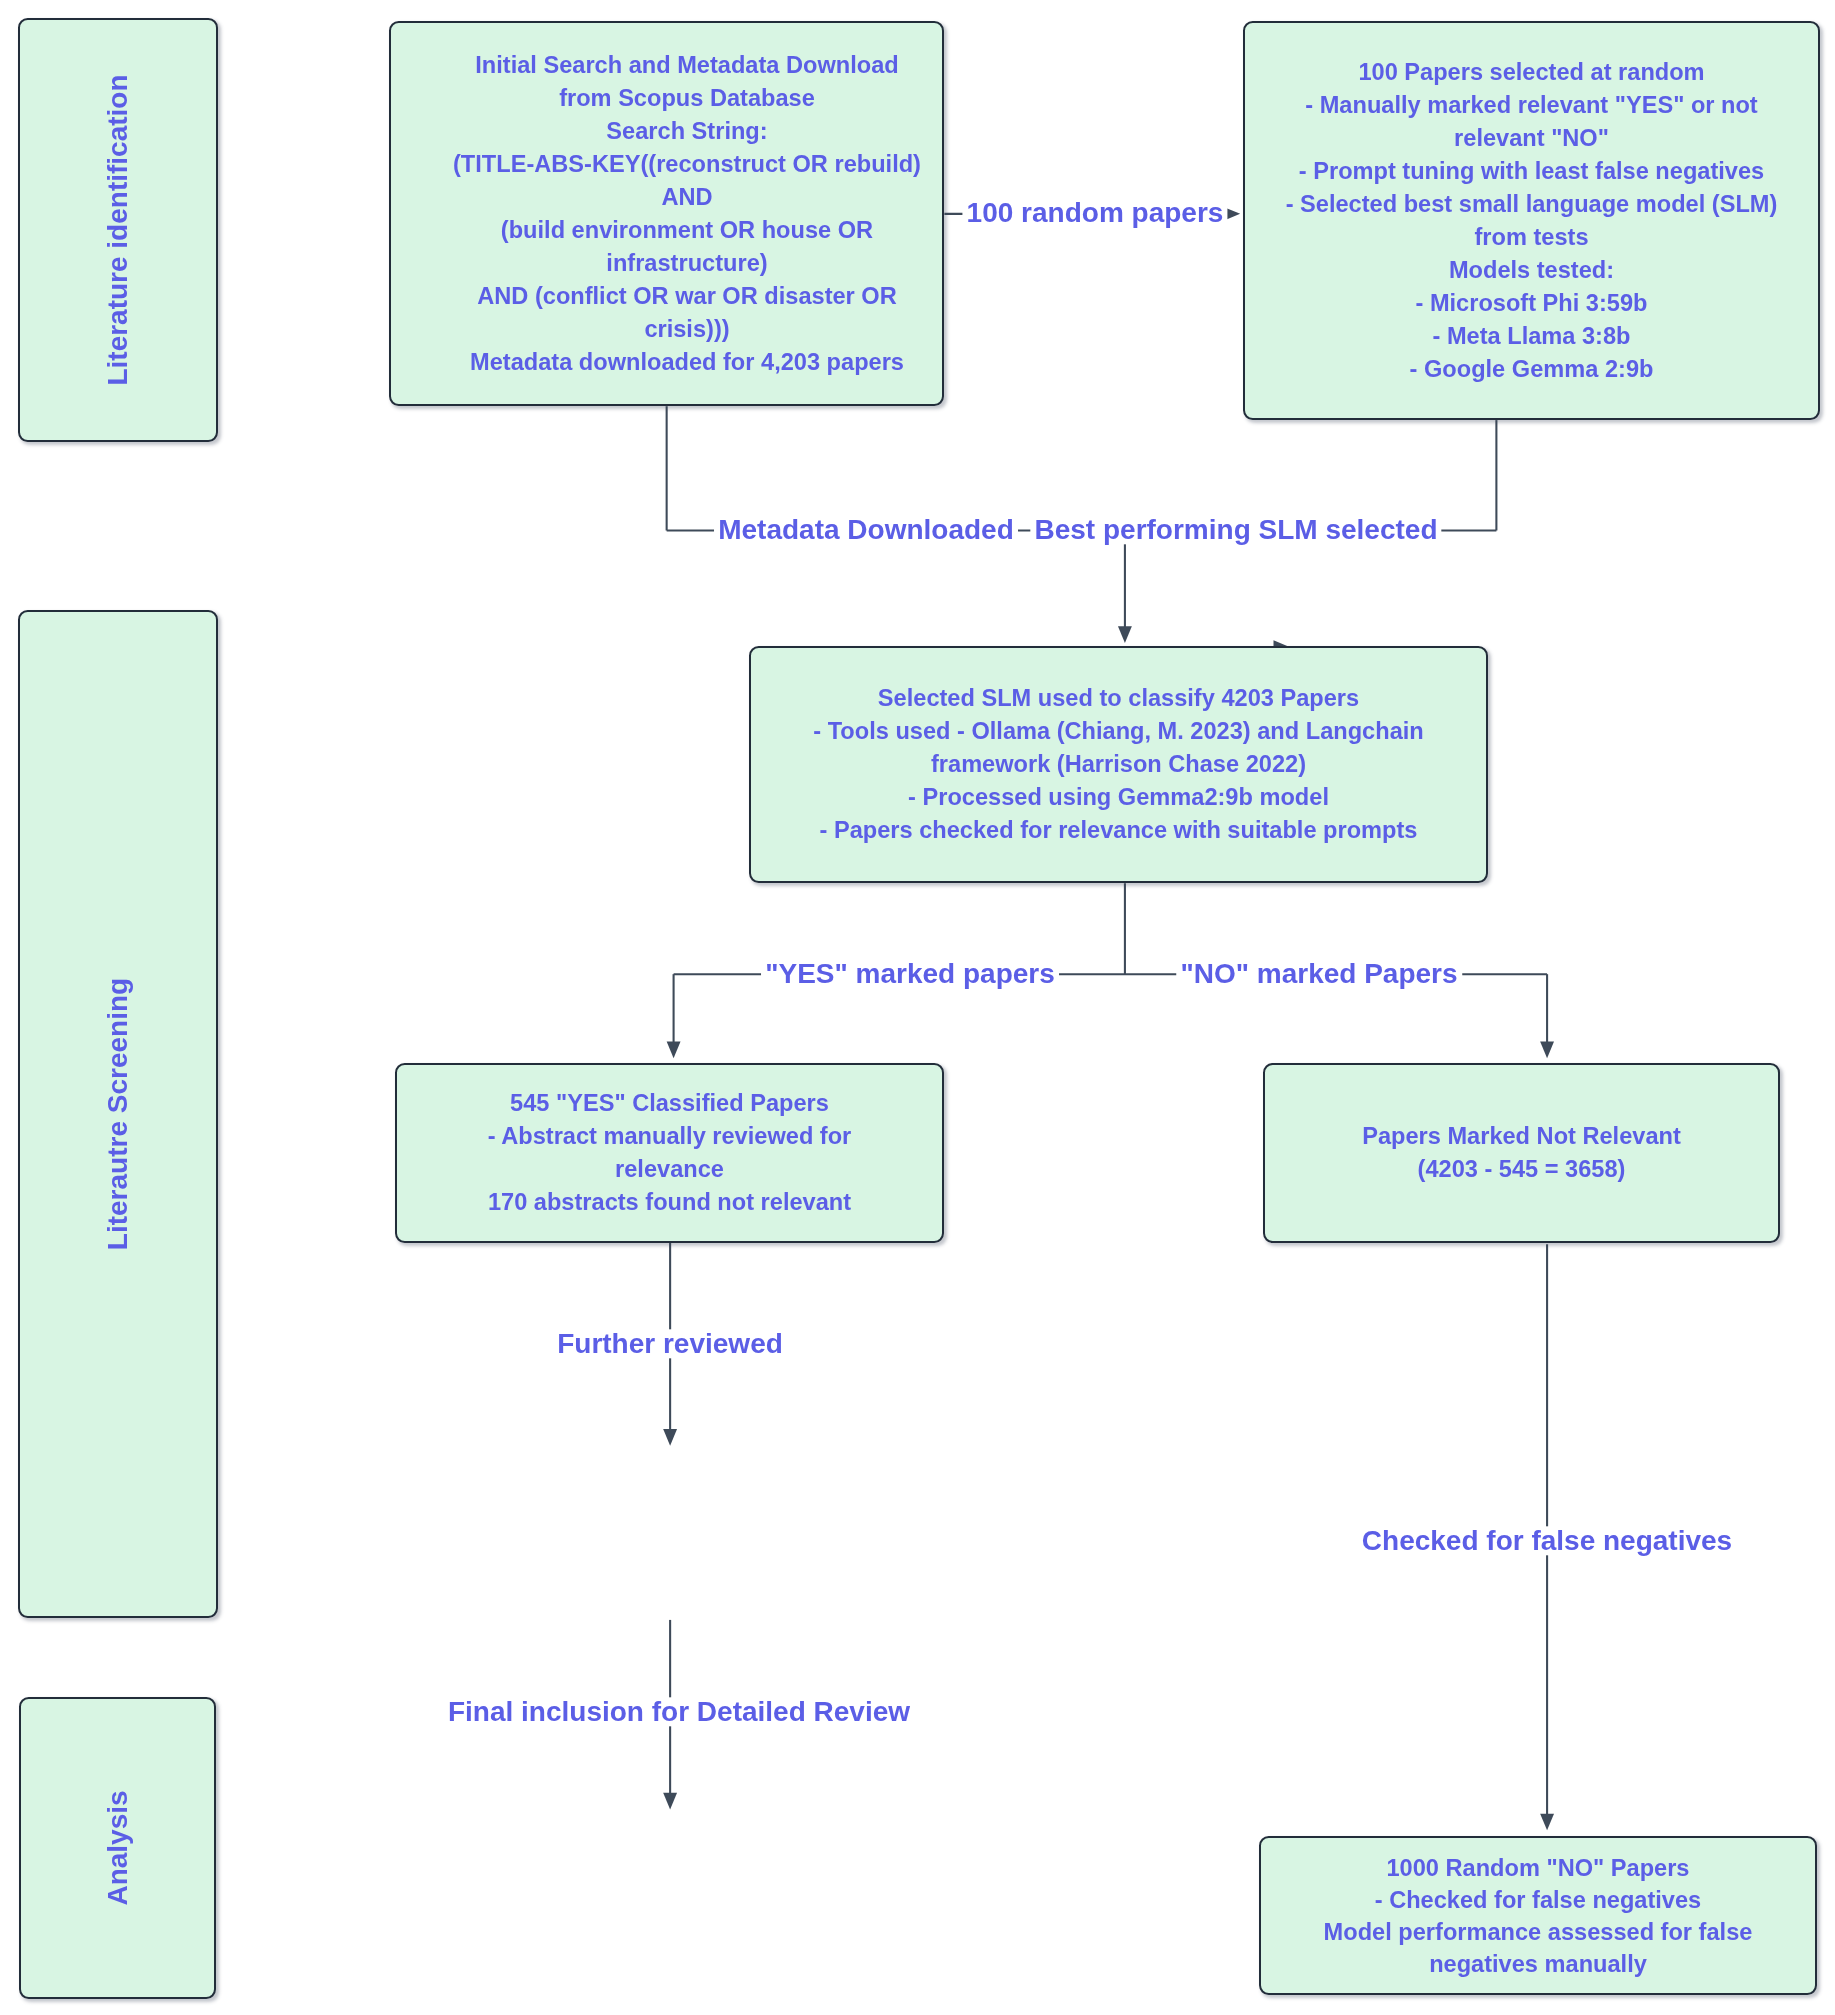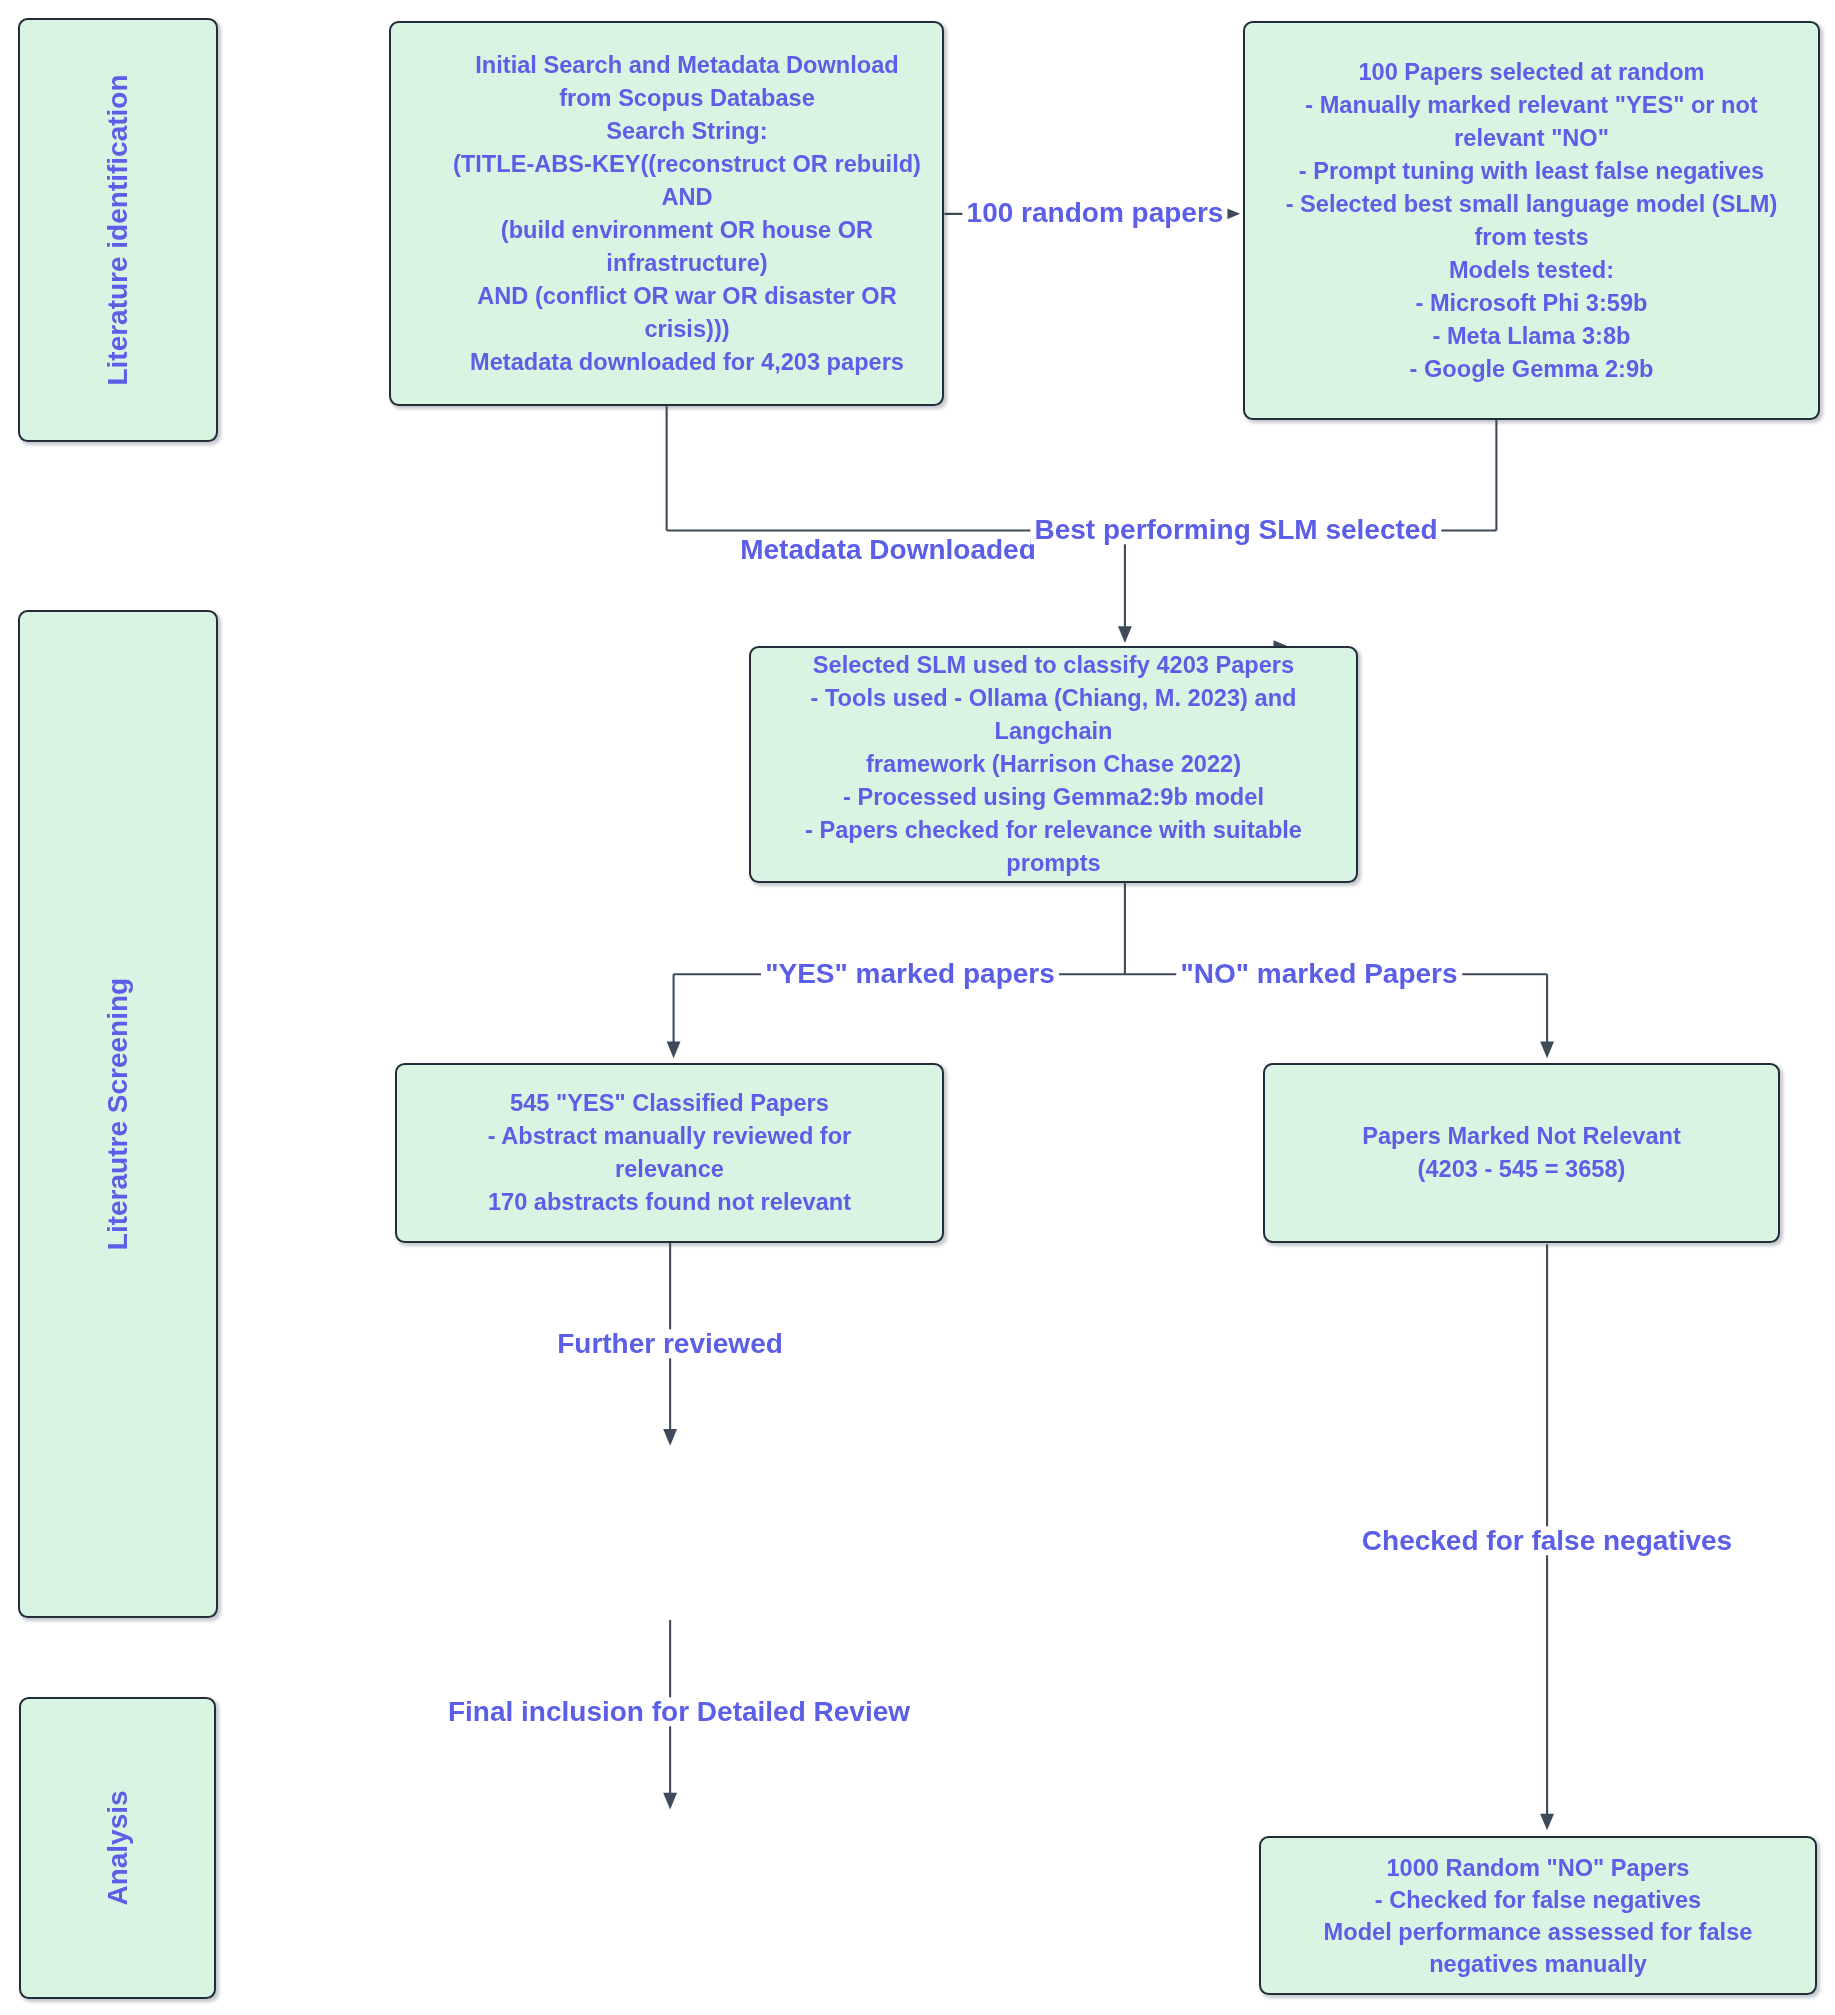--- a/index.html
+++ b/index.html
@@ -120,21 +120,21 @@
 - Manually marked relevant "YES" or not
 relevant "NO"
 - Prompt tuning with least false negatives
 - Selected best small language model (SLM)
 from tests
 Models tested:
 - Microsoft Phi 3:59b
 - Meta Llama 3:8b
 - Google Gemma 2:9b</div>
 
-  <div class="box" style="left:749px;top:646px;width:609px;height:237px;">Selected SLM used to classify 4203 Papers
+  <div class="box" style="left:749px;top:646px;width:739px;height:237px;">Selected SLM used to classify 4203 Papers
 - Tools used - Ollama (Chiang, M. 2023) and Langchain
 framework (Harrison Chase 2022)
 - Processed using Gemma2:9b model
 - Papers checked for relevance with suitable prompts</div>
 
   <div class="box" style="left:395px;top:1063px;width:549px;height:180px;">545 "YES" Classified Papers
 - Abstract manually reviewed for
 relevance
 170 abstracts found not relevant</div>
 
@@ -142,21 +142,21 @@
 (4203 - 545 = 3658)</div>
 
 
 
   <div class="box" style="left:1259px;top:1836px;width:558px;height:159px;line-height:32px;">1000 Random "NO" Papers
 - Checked for false negatives
 Model performance assessed for false
 negatives manually</div>
 
   <div class="edge-label" style="left:1095px;top:213px;">100 random papers</div>
-  <div class="edge-label" style="left:888px;top:530px;margin-top:20px;">Metadata Downloaded</div>
+  <div class="edge-label" style="left:866px;top:530px;">Metadata Downloaded</div>
   <div class="edge-label" style="left:1236px;top:530px;">Best performing SLM selected</div>
   <div class="edge-label" style="left:910px;top:974px;">"YES" marked papers</div>
   <div class="edge-label" style="left:1319px;top:974px;">"NO" marked Papers</div>
   <div class="edge-label" style="left:670px;top:1344px;">Further reviewed</div>
   <div class="edge-label" style="left:679px;top:1712px;">Final inclusion for Detailed Review</div>
   <div class="edge-label" style="left:1547px;top:1541px;">Checked for false negatives</div>
 
 </div>
 
 

